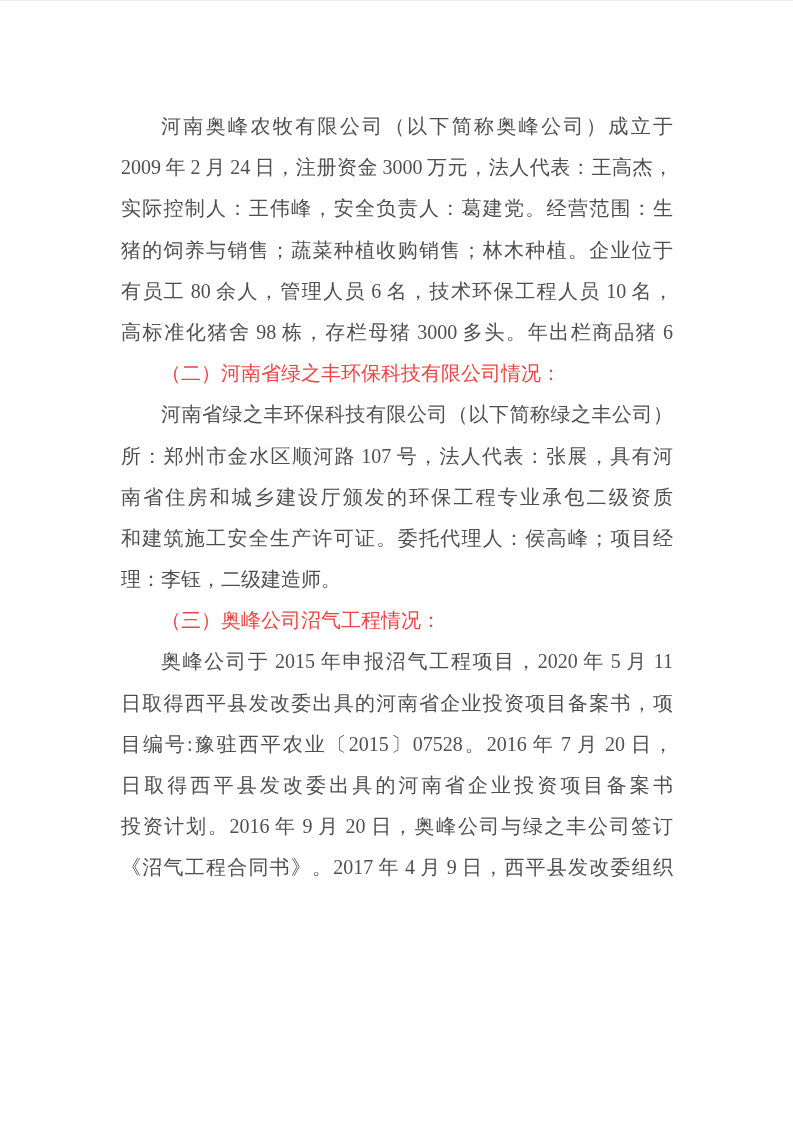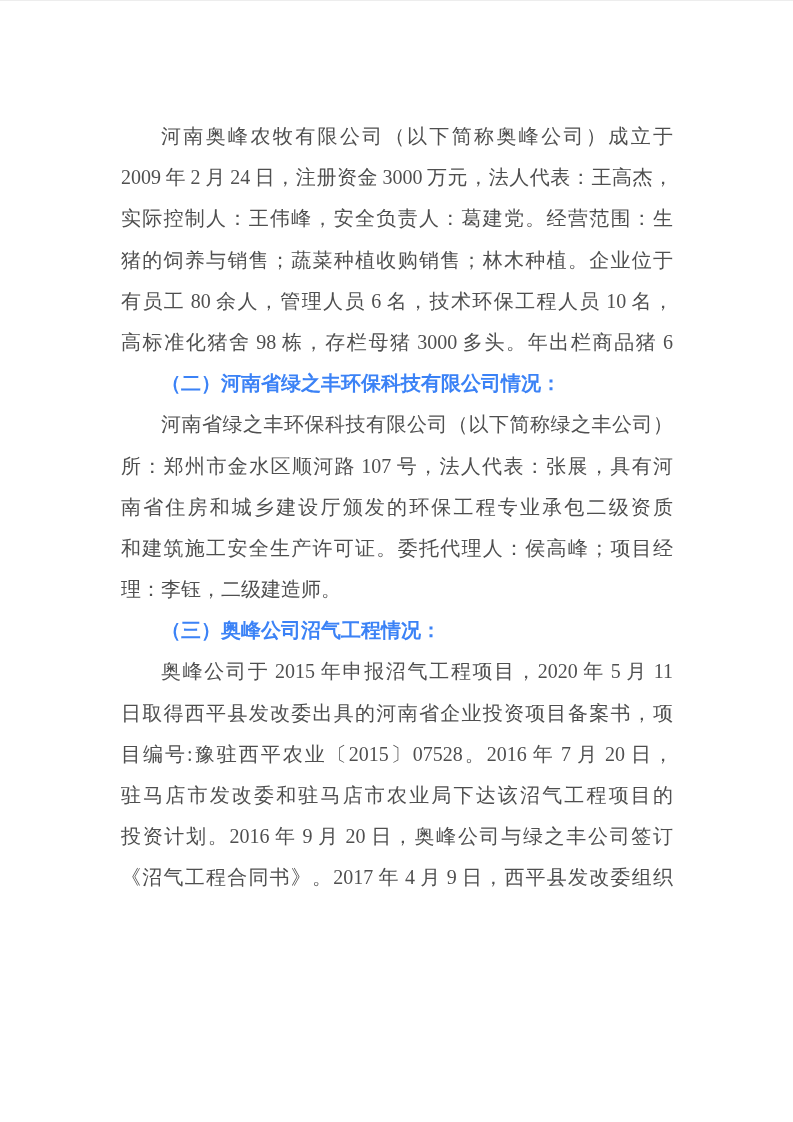--- a/index.html
+++ b/index.html
@@ -12,21 +12,21 @@
     width: 793px;
     height: 1122px;
     background: #ffffff;
     border-top: 1px solid #ededed;
     overflow: hidden;
     box-sizing: border-box;
   }
   .text-block {
     position: absolute;
     left: 121px;
-    top: 115px;
+    top: 105px;
     width: 552px;
     font-family: "Liberation Serif", "DejaVu Serif", serif;
     font-size: 20px;
     color: #4f4f4f;
     word-spacing: -1px;
   }
   .line {
     line-height: 41.2px;
     height: 41.2px;
     text-align: justify;
@@ -35,22 +35,22 @@
   }
   .line.short {
     text-align: left;
     text-align-last: left;
     -moz-text-align-last: left;
   }
   .line.indent {
     text-indent: 2em;
   }
   .line.heading {
-    font-weight: bold;
-    color: #3b82f6;
+    font-weight: normal;
+    color: #ef4444;
   }
 </style>
 </head>
 <body>
 
 <div class="page">
   <div class="text-block">
     <div class="line indent">河南奥峰农牧有限公司（以下简称奥峰公司）成立于</div>
     <div class="line">2009 年 2 月 24 日，注册资金 3000 万元，法人代表：王高杰，</div>
     <div class="line">实际控制人：王伟峰，安全负责人：葛建党。经营范围：生</div>
@@ -60,17 +60,17 @@
     <div class="line heading indent short">（二）河南省绿之丰环保科技有限公司情况：</div>
     <div class="line indent">河南省绿之丰环保科技有限公司（以下简称绿之丰公司）</div>
     <div class="line">所：郑州市金水区顺河路 107 号，法人代表：张展，具有河</div>
     <div class="line">南省住房和城乡建设厅颁发的环保工程专业承包二级资质</div>
     <div class="line">和建筑施工安全生产许可证。委托代理人：侯高峰；项目经</div>
     <div class="line short">理：李钰，二级建造师。</div>
     <div class="line heading indent short">（三）奥峰公司沼气工程情况：</div>
     <div class="line indent">奥峰公司于 2015 年申报沼气工程项目，2020 年 5 月 11</div>
     <div class="line">日取得西平县发改委出具的河南省企业投资项目备案书，项</div>
     <div class="line">目编号:豫驻西平农业〔2015〕07528。2016 年 7 月 20 日，</div>
-    <div class="line">驻马店市发改委和驻马店市农业局下达该沼气工程项目的</div>
+    <div class="line">日取得西平县发改委出具的河南省企业投资项目备案书</div>
     <div class="line">投资计划。2016 年 9 月 20 日，奥峰公司与绿之丰公司签订</div>
     <div class="line">《沼气工程合同书》。2017 年 4 月 9 日，西平县发改委组织</div>
   </div>
 </div>
 
 </body></html>

